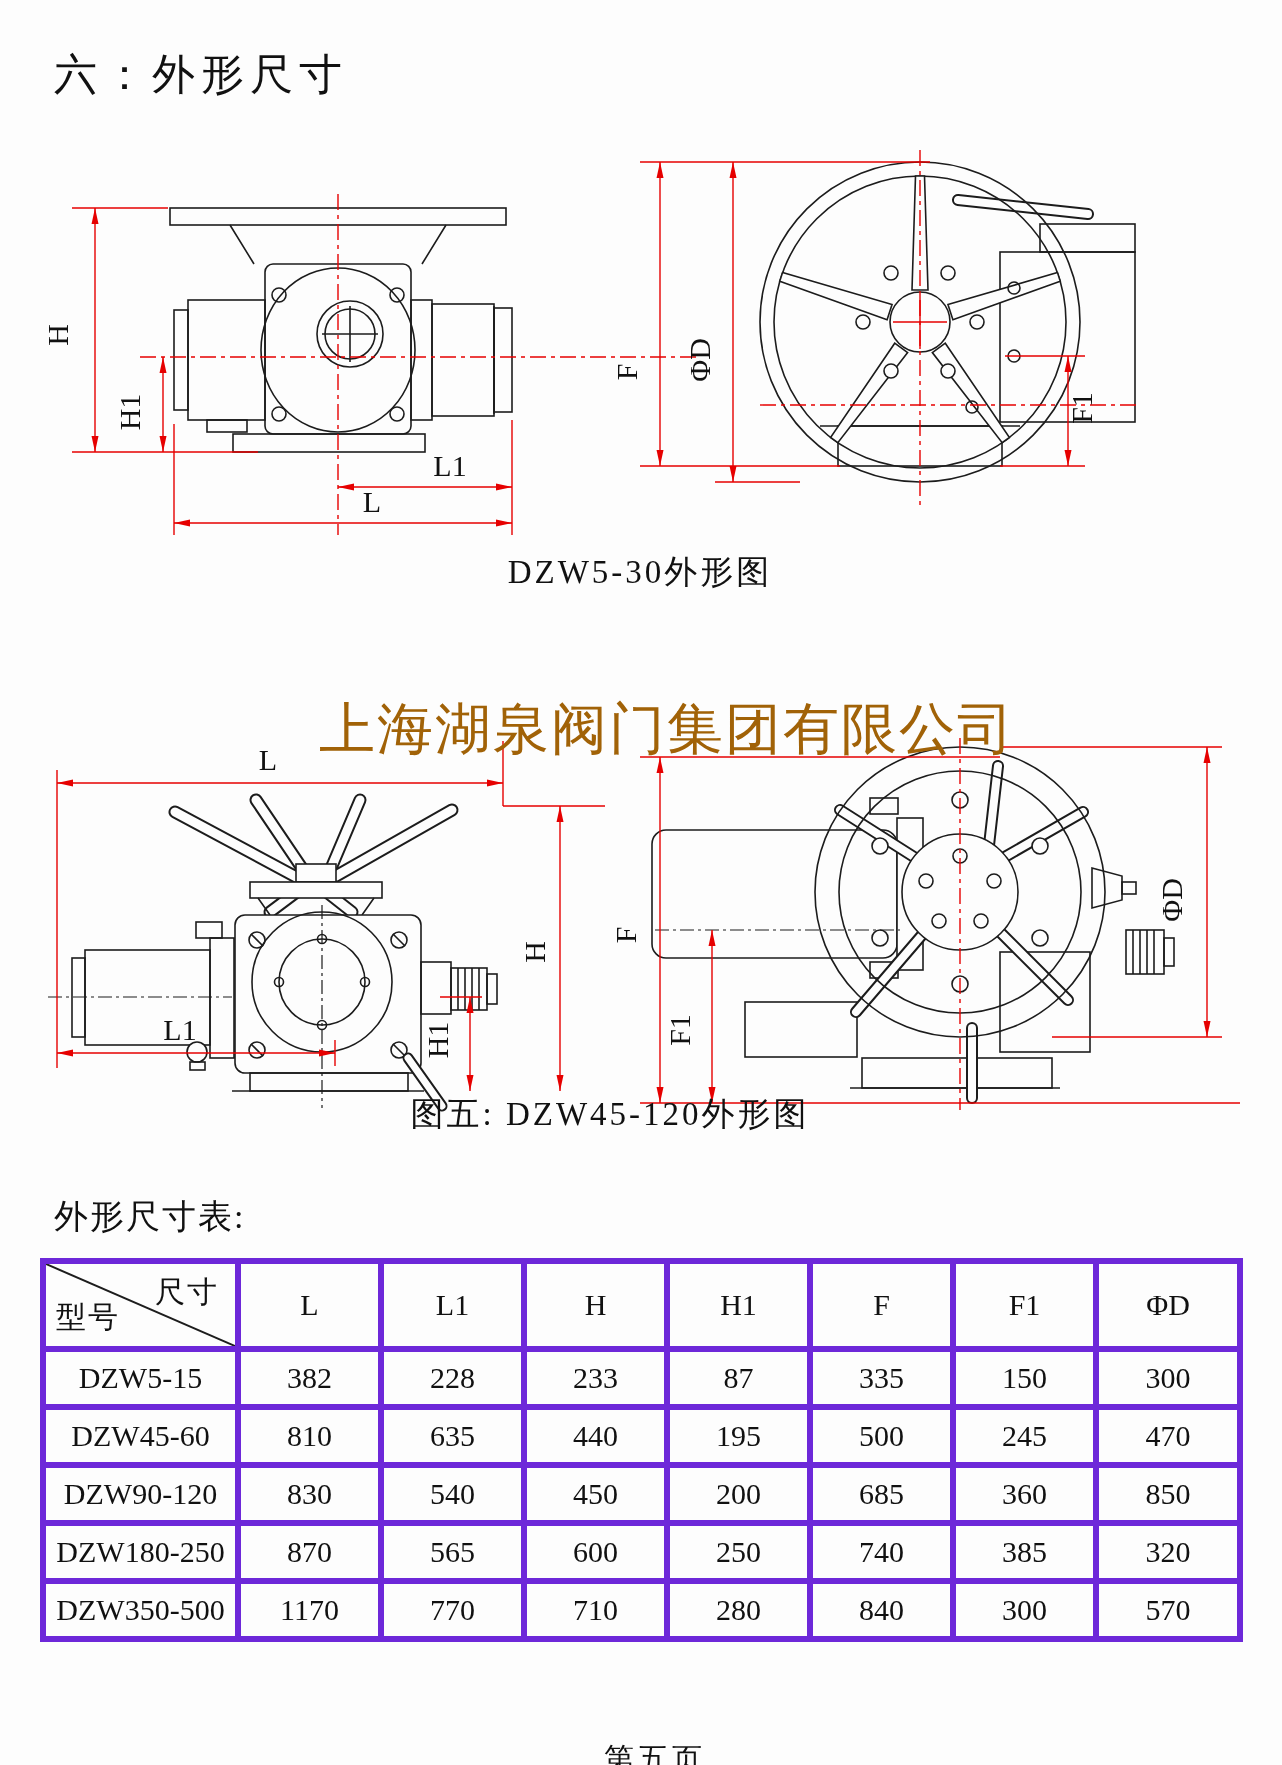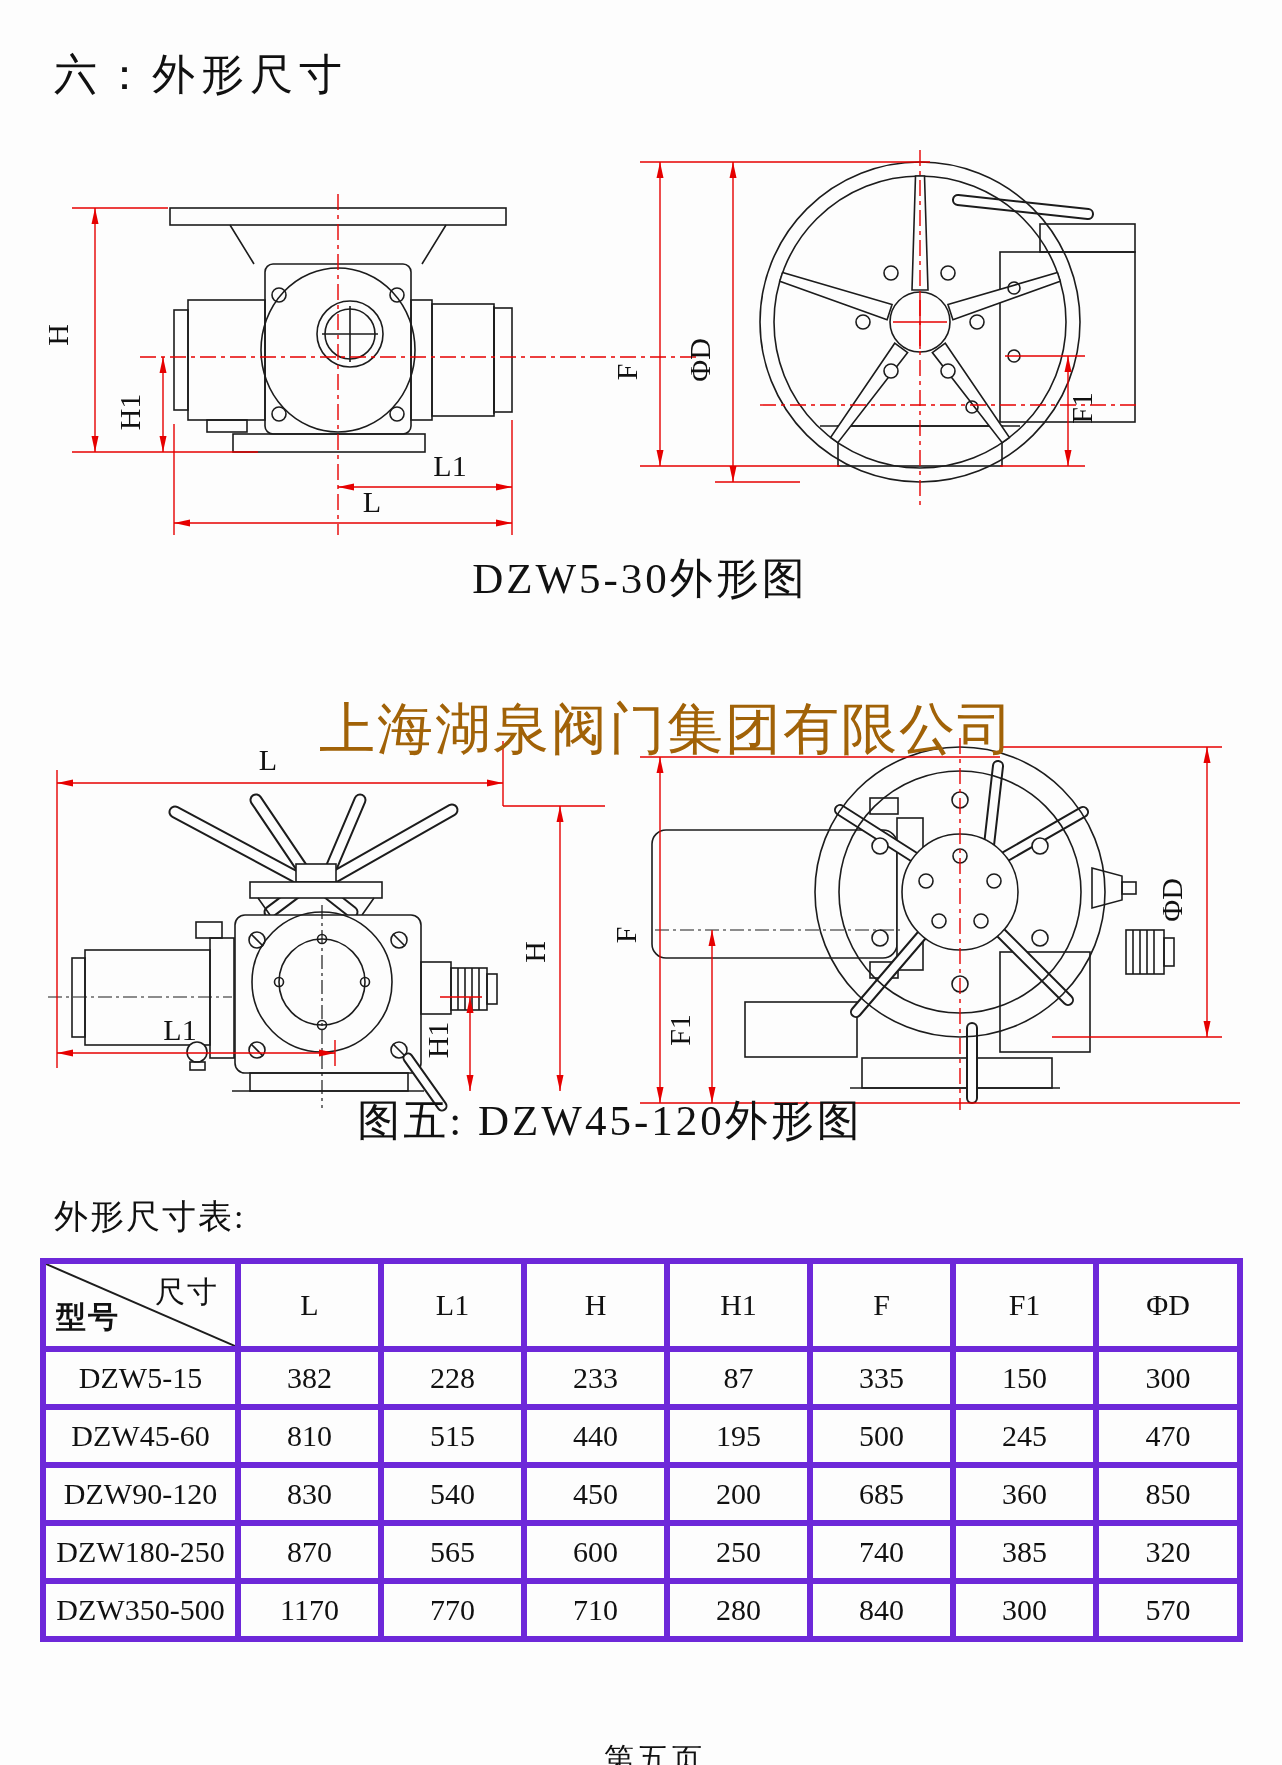--- a/index.html
+++ b/index.html
@@ -2,41 +2,41 @@
 <html><head>
 <meta charset="utf-8">
 <style>
   html,body{margin:0;padding:0;background:#e8e8e8;}
   .page{position:relative;width:1282px;height:1765px;margin:0 auto;background:#fdfdfd;
         overflow:hidden;font-family:"Liberation Serif","DejaVu Serif",serif;color:#111;padding-left:28px;}
   .abs{position:absolute;}
   .title{left:54px;top:46px;font-size:43px;letter-spacing:6px;}
   .watermark{left:283px;top:692px;font-size:56px;letter-spacing:2px;color:#a16207;z-index:4;
              pointer-events:none;white-space:nowrap;margin-left:36px;}
-  .caption{font-size:43px;letter-spacing:3px;text-align:center;white-space:nowrap;z-index:5;}
+  .caption{font-size:33px;letter-spacing:3px;text-align:center;white-space:nowrap;z-index:5;}
   .cap1{left:430px;top:550px;width:420px;}
   .cap2{left:350px;top:1092px;width:520px;}
   .tbl-heading{left:54px;top:1194px;font-size:34px;letter-spacing:2px;}
   .footer{left:0;top:1739px;width:100%;text-align:center;font-size:30px;letter-spacing:4px;}
   svg.fig{position:absolute;z-index:2;}
   .fig1{left:30px;top:140px;}
   .fig2{left:30px;top:645px;}
   svg text{font-family:"Liberation Serif","DejaVu Serif",serif;font-size:30px;fill:#111;}
   .tblwrap{left:40px;top:1258px;z-index:5;}
   table.dim{border-collapse:collapse;table-layout:fixed;width:1197px;background:#fdfdfd;
             border:3px solid #1d1d1d;}
   table.dim th,table.dim td{border:6px solid #6d28d9;text-align:center;vertical-align:middle;
             font-weight:normal;font-size:30px;padding:0;}
   table.dim thead tr{height:88px;}
   table.dim tbody tr{height:58px;}
   td.model{font-size:28px;}
   th.corner{position:relative;}
   th.corner svg{position:absolute;left:0;top:0;width:100%;height:100%;}
   th.corner .c-top{position:absolute;right:16px;top:8px;font-size:30px;letter-spacing:2px;}
-  th.corner .c-bot{position:absolute;left:10px;bottom:8px;font-size:30px;letter-spacing:2px;font-weight:bold;}
+  th.corner .c-bot{position:absolute;left:10px;bottom:8px;font-size:30px;letter-spacing:2px;}
 </style>
 </head>
 <body>
 
 <div class="page">
 
   <div class="abs title">六：外形尺寸</div>
 
   <svg class="fig fig1" width="1140" height="400" viewBox="30 140 1140 400">
     <defs>
@@ -312,21 +312,21 @@
           <td>228</td>
           <td>233</td>
           <td>87</td>
           <td>335</td>
           <td>150</td>
           <td>300</td>
         </tr>
         <tr>
           <td class="model">DZW45-60</td>
           <td>810</td>
-          <td>515</td>
+          <td>635</td>
           <td>440</td>
           <td>195</td>
           <td>500</td>
           <td>245</td>
           <td>470</td>
         </tr>
         <tr>
           <td class="model">DZW90-120</td>
           <td>830</td>
           <td>540</td>

